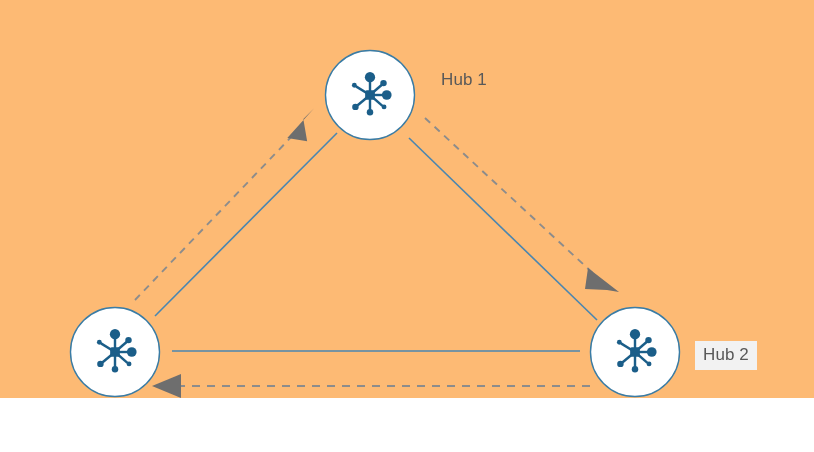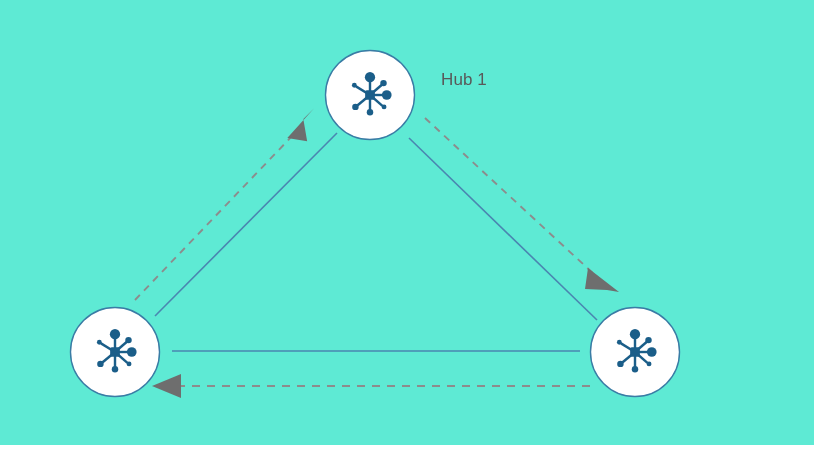--- a/index.html
+++ b/index.html
@@ -6,22 +6,22 @@
     margin: 0;
     padding: 0;
     background: #ffffff;
   }
   body {
     font-family: "Liberation Sans", sans-serif;
   }
   #canvas {
     position: relative;
     width: 814px;
-    height: 445px;
-    background: #5eead4;
+    height: 398px;
+    background: #fdba74;
     overflow: hidden;
   }
   #diagram-svg {
     position: absolute;
     left: 0;
     top: 0;
     width: 814px;
     height: 452px;
   }
   .node-label {
@@ -106,15 +106,16 @@
     </g>
 
     <g>
       <circle cx="635" cy="352" r="44.5" fill="#ffffff" stroke="#3a7ca5" stroke-width="1.4"></circle>
       <use href="#hub-icon" x="608" y="325" width="54" height="54"></use>
     </g>
   </svg>
 
   <div class="node-label label-hub1">Hub 1</div>
 
+  <div class="node-label label-hub2">Hub 2</div>
 
 
 </div>
 
 </body></html>

